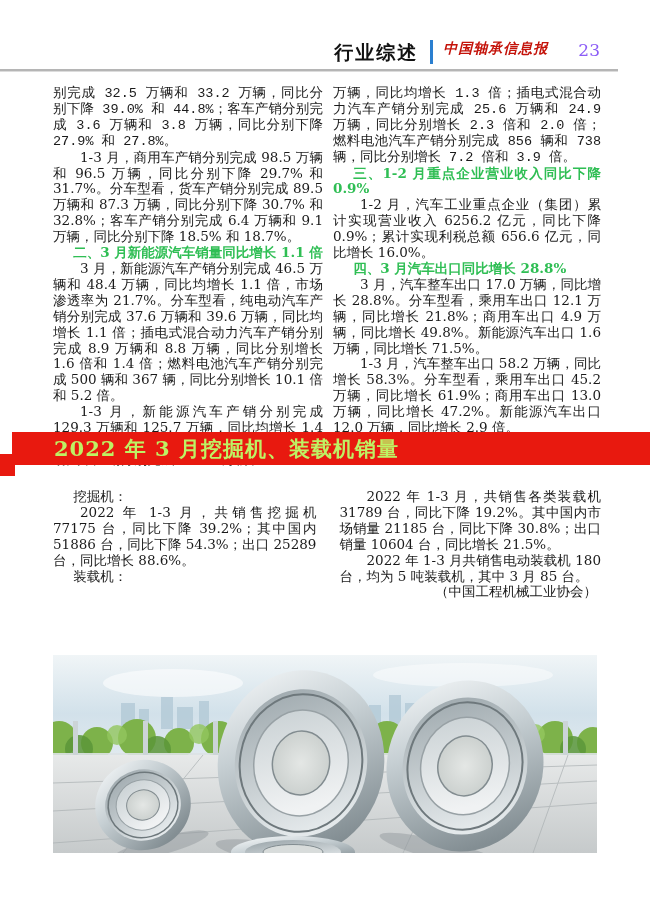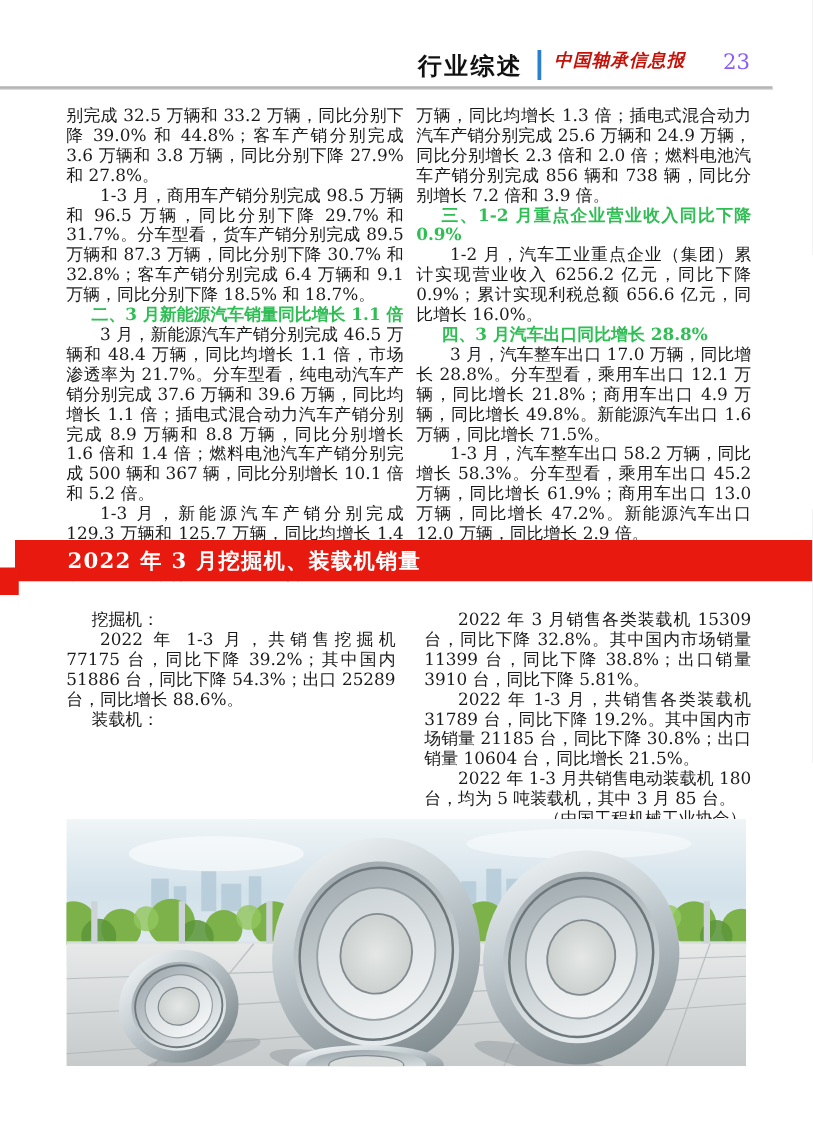--- a/index.html
+++ b/index.html
@@ -22,31 +22,31 @@
   .hdr-bar{width:3px;height:24px;background:var(--blue);margin:0 10px 0 12px;}
   .hdr-masthead{font-size:14px;font-weight:bold;font-style:italic;
        color:var(--masthead-red);letter-spacing:1px;}
   .hdr-page{font-size:17px;color:#8b5cf6;margin-left:30px;}
   .hdr-rule{position:absolute;top:69px;left:0;width:618px;height:2px;
        background:#b5b5b5;border-bottom:1px solid #dcdcdc;}
   
   .cols{position:absolute;left:53px;width:548px;display:flex;justify-content:space-between;}
   .col{width:270px;font-size:13.5px;line-height:15.9px;text-align:justify;}
   .col p{margin:0;text-indent:2em;}
-  .col p.noindent{text-indent:0;}
+  .col p.noindent{text-indent:0;font-family:Liberation Mono, monospace;}
   .col .ghead{color:var(--green);font-weight:bold;text-indent:1.5em;}
   .col .sublabel{text-indent:1.5em;}
   .col .credit{text-align:right;text-indent:0;padding-right:4px;}
   #article1{top:86px;}
   #article2{top:489px;gap:23px;}
   
   .banner{position:absolute;top:432px;left:12px;width:638px;height:33px;
       background:var(--red);display:flex;align-items:center;box-sizing:border-box;
       padding-left:42px;}
-  .banner-title{color:#ffffff;font-size:17px;font-weight:bold;letter-spacing:1px;}
+  .banner-title{color:#bef264;font-size:21px;font-weight:bold;letter-spacing:1px;}
   .banner-tab{position:absolute;top:454px;left:0;width:15px;height:22px;background:var(--red);}
   
   .photo{position:absolute;top:655px;left:53px;width:544px;height:198px;overflow:hidden;}
 </style>
 </head>
 <body>
 
 <div id="page">
 
   <div class="hdr">
@@ -81,21 +81,20 @@
   </div>
   <div class="banner-tab"></div>
 
   <div id="article2" class="cols">
     <div class="col">
       <p class="sublabel">挖掘机：</p>
       <p>2022 年 1-3 月，共销售挖掘机 77175 台，同比下降 39.2%；其中国内 51886 台，同比下降 54.3%；出口 25289 台，同比增长 88.6%。</p>
       <p class="sublabel">装载机：</p>
     </div>
     <div class="col" style="width:268px;">
-      <p>2022 年 3 月销售各类装载机 15309 台，同比下降 32.8%。其中国内市场销量 11399 台，同比下降 38.8%；出口销量 3910 台，同比下降 5.81%。</p>
       <p>2022 年 1-3 月，共销售各类装载机 31789 台，同比下降 19.2%。其中国内市场销量 21185 台，同比下降 30.8%；出口销量 10604 台，同比增长 21.5%。</p>
       <p>2022 年 1-3 月共销售电动装载机 180 台，均为 5 吨装载机，其中 3 月 85 台。</p>
       <p class="credit">（中国工程机械工业协会）</p>
     </div>
   </div>
 
   <div class="photo">
     <svg width="544" height="198" viewBox="0 0 544 198" xmlns="http://www.w3.org/2000/svg">
       <defs>
         <linearGradient id="sky" x1="0" y1="0" x2="0" y2="1">

